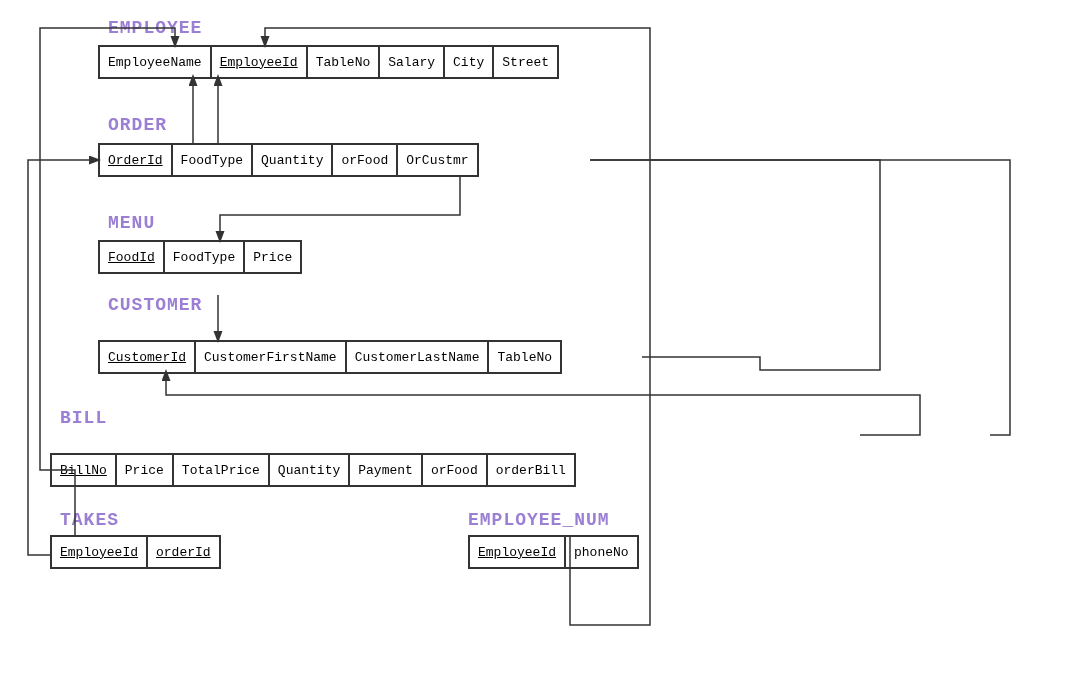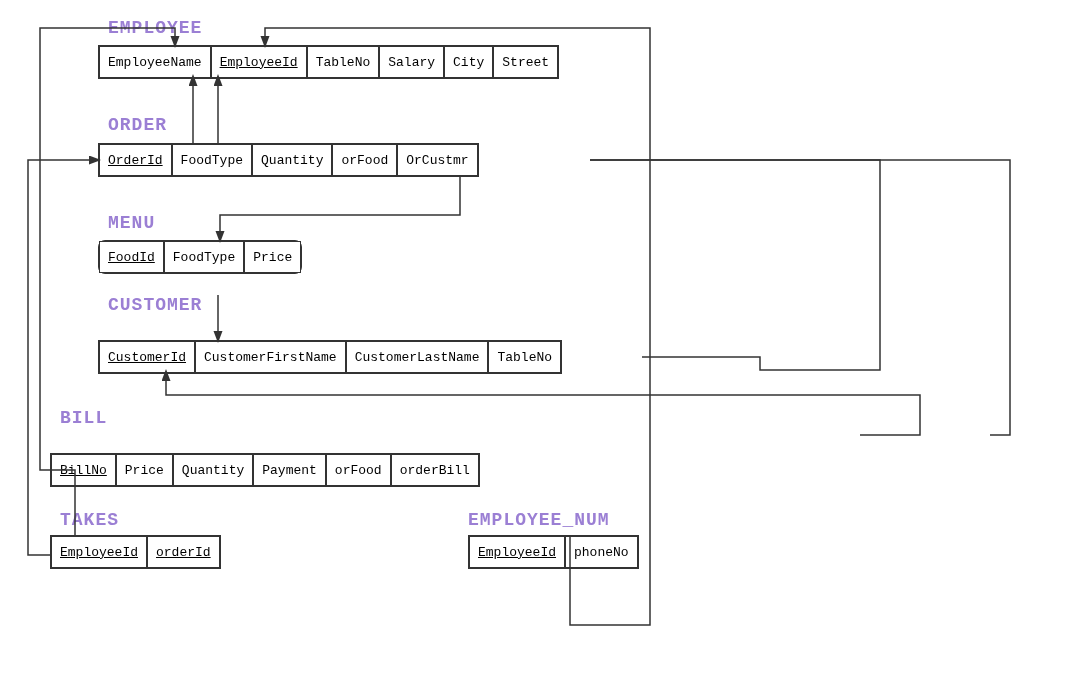--- a/index.html
+++ b/index.html
@@ -70,38 +70,39 @@
   <div class="entity-label" style="top:115px;left:108px">ORDER</div>
   <div class="entity-table" style="top:143px;left:98px;">
     <div class="entity-cell pk">OrderId</div>
     <div class="entity-cell">FoodType</div>
     <div class="entity-cell">Quantity</div>
     <div class="entity-cell">orFood</div>
     <div class="entity-cell">OrCustmr</div>
   </div>
 
   <div class="entity-label" style="top:213px;left:108px">MENU</div>
-  <div class="entity-table" style="top:240px;left:98px;border-radius:7px;">
+  <div class="entity-table" style="top:240px;left:98px;">
     <div class="entity-cell pk">FoodId</div>
     <div class="entity-cell">FoodType</div>
     <div class="entity-cell">Price</div>
   </div>
 
   <div class="entity-label" style="top:295px;left:108px">CUSTOMER</div>
   <div class="entity-table" style="top:340px;left:98px;justify-content:space-between;">
     <div class="entity-cell pk">CustomerId</div>
     <div class="entity-cell">CustomerFirstName</div>
     <div class="entity-cell">CustomerLastName</div>
     <div class="entity-cell">TableNo</div>
   </div>
 
   <div class="entity-label" style="top:408px;left:60px">BILL</div>
   <div class="entity-table" style="top:453px;left:50px;">
     <div class="entity-cell pk">BillNo</div>
     <div class="entity-cell">Price</div>
+    <div class="entity-cell">TotalPrice</div>
     <div class="entity-cell">Quantity</div>
     <div class="entity-cell">Payment</div>
     <div class="entity-cell">orFood</div>
     <div class="entity-cell">orderBill</div>
   </div>
 
   <div class="entity-label" style="top:510px;left:60px">TAKES</div>
   <div class="entity-table" style="top:535px;left:50px;">
     <div class="entity-cell pk">EmployeeId</div>
     <div class="entity-cell pk">orderId</div>

